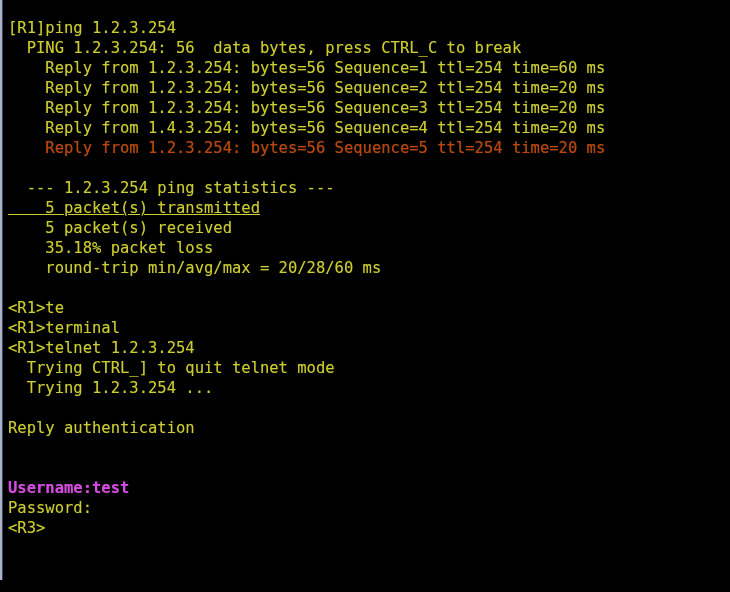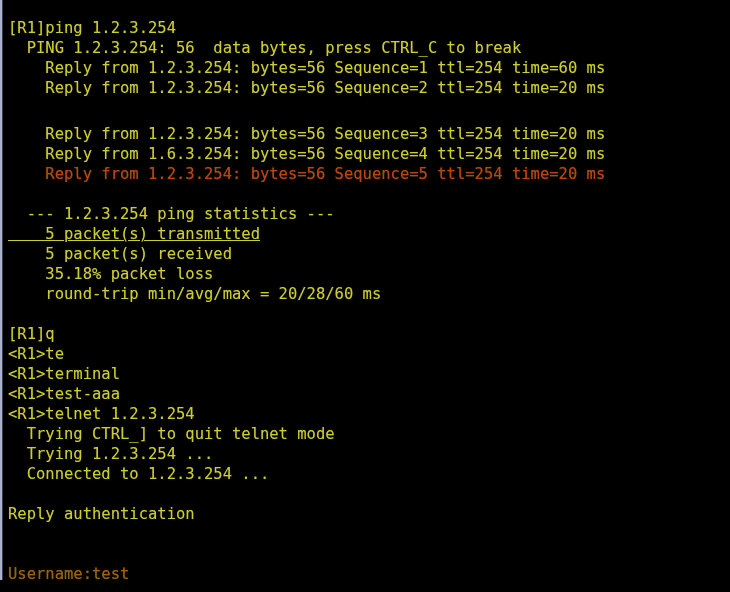--- a/index.html
+++ b/index.html
@@ -62,40 +62,37 @@
 
 <div id="terminal" style="background: rgb(0, 0, 0);">
 
   <div id="left-border" style="background: rgb(170, 179, 203);"></div>
 
   <div id="screen">
     <span class="line" style="color: rgb(204, 204, 51);">[R1]ping 1.2.3.254</span>
     <span class="line" style="color: rgb(204, 204, 51);">  PING 1.2.3.254: 56  data bytes, press CTRL_C to break</span>
     <span class="line" style="color: rgb(204, 204, 51);">    Reply from 1.2.3.254: bytes=56 Sequence=1 ttl=254 time=60 ms</span>
     <span class="line" style="color: rgb(204, 204, 51);">    Reply from 1.2.3.254: bytes=56 Sequence=2 ttl=254 time=20 ms</span>
-    <span class="line" style="color: rgb(204, 204, 51); margin-top: 26px;">    Reply from 1.2.3.254: bytes=56 Sequence=3 ttl=254 time=20 ms</span>
-    <span class="line" style="color: rgb(204, 204, 51);">    Reply from 1.6.3.254: bytes=56 Sequence=4 ttl=254 time=20 ms</span>
+    <span class="line" style="color: rgb(204, 204, 51);">    Reply from 1.2.3.254: bytes=56 Sequence=3 ttl=254 time=20 ms</span>
+    <span class="line" style="color: rgb(204, 204, 51);">    Reply from 1.4.3.254: bytes=56 Sequence=4 ttl=254 time=20 ms</span>
     <span class="line" style="color: #c2410c;">    Reply from 1.2.3.254: bytes=56 Sequence=5 ttl=254 time=20 ms</span>
     <span class="line blank"></span>
     <span class="line" style="color: rgb(204, 204, 51);">  --- 1.2.3.254 ping statistics ---</span>
     <span class="line" style="color: rgb(204, 204, 51); text-decoration: underline;">    5 packet(s) transmitted</span>
     <span class="line" style="color: rgb(204, 204, 51);">    5 packet(s) received</span>
     <span class="line" style="color: rgb(204, 204, 51);">    35.18% packet loss</span>
     <span class="line" style="color: rgb(204, 204, 51);">    round-trip min/avg/max = 20/28/60 ms</span>
     <span class="line blank"></span>
-    <span class="line" style="color: rgb(204, 204, 51);">[R1]q</span>
     <span class="line" style="color: rgb(204, 204, 51);">&lt;R1&gt;te</span>
     <span class="line" style="color: rgb(204, 204, 51);">&lt;R1&gt;terminal</span>
-    <span class="line" style="color: rgb(204, 204, 51);">&lt;R1&gt;test-aaa</span>
     <span class="line" style="color: rgb(204, 204, 51);">&lt;R1&gt;telnet 1.2.3.254</span>
     <span class="line" style="color: rgb(204, 204, 51);">  Trying CTRL_] to quit telnet mode</span>
     <span class="line" style="color: rgb(204, 204, 51);">  Trying 1.2.3.254 ...</span>
-    <span class="line" style="color: rgb(204, 204, 51);">  Connected to 1.2.3.254 ...</span>
     <span class="line blank"></span>
     <span class="line" style="color: rgb(204, 204, 51);">Reply authentication</span>
     <span class="line blank"></span>
     <span class="line blank"></span>
-    <span class="line" style="color: #a16207;">Username:test</span>
+    <span class="line" style="color: #d946ef; font-weight: bold;">Username:test</span>
     <span class="line" style="color: rgb(204, 204, 51);">Password:</span>
     <span class="line" style="color: rgb(204, 204, 51);">&lt;R3&gt;</span>
   </div>
 
 </div>
 
 </body></html>

